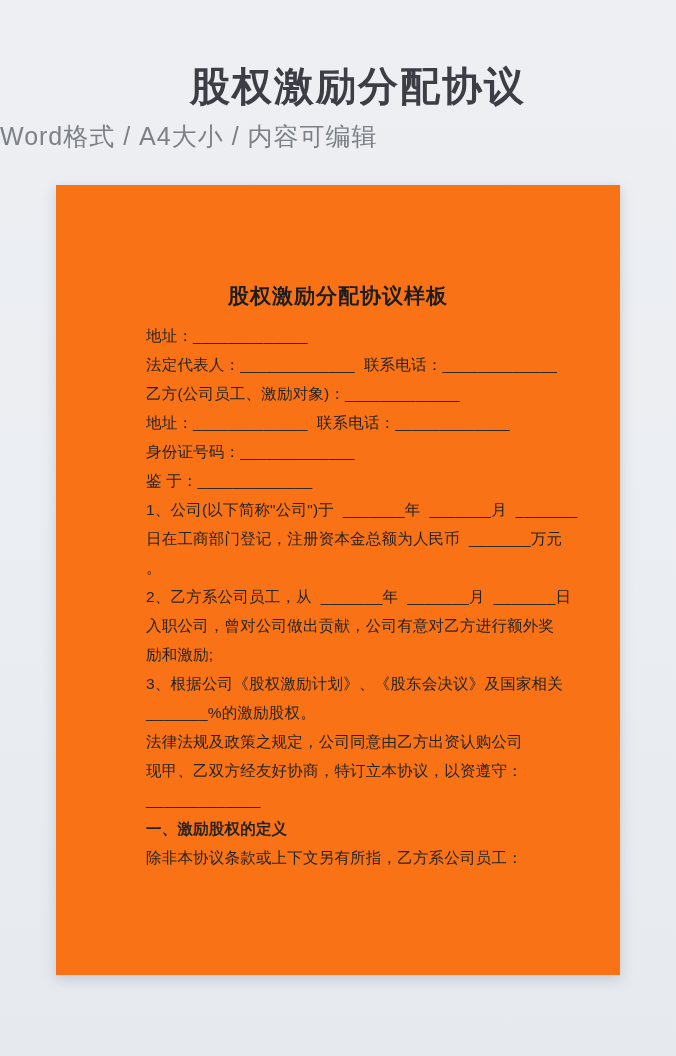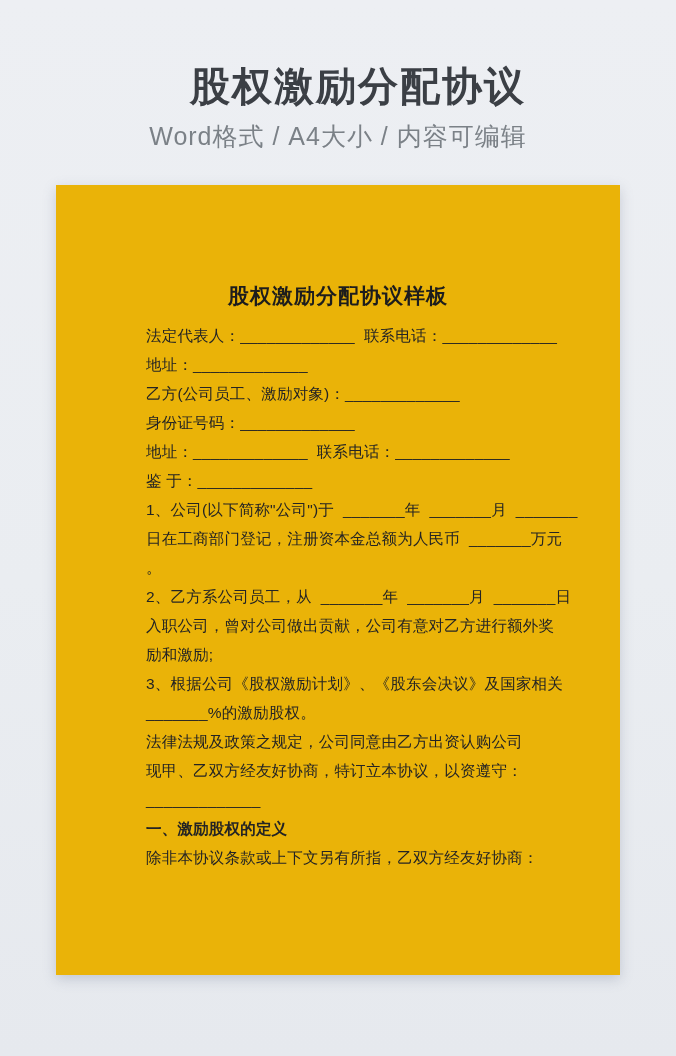--- a/index.html
+++ b/index.html
@@ -22,32 +22,31 @@
     text-align: center;
     font-size: 40px;
     line-height: 48px;
     font-weight: bold;
     letter-spacing: 2px;
     color: #3b3f45;
     padding-left: 40px;
   }
   .hero-subtitle {
     margin-top: 10px;
-    text-align: center;
     font-size: 25px;
     line-height: 32px;
     color: #7b8187;
     letter-spacing: 1px;
   }
   .paper {
     box-sizing: border-box;
     width: 564px;
     height: 790px;
     margin: 33px auto 0 auto;
-    background: #eab308;
+    background: #f97316;
     box-shadow: 0 4px 12px rgba(100, 110, 135, 0.28);
     padding: 96px 90px 0 90px;
   }
   .doc-title {
     font-family: "Liberation Serif", serif;
     font-weight: bold;
     font-size: 21px;
     line-height: 30px;
     letter-spacing: 1px;
     text-align: center;
@@ -76,35 +75,35 @@
 
   <h1 class="hero-title">股权激励分配协议</h1>
 
   <div class="hero-subtitle">Word格式 / A4大小 / 内容可编辑</div>
 
   <div class="paper">
 
     <div class="doc-title">股权激励分配协议样板</div>
 
     <div class="doc-lines">
+      <div class="doc-line">地址：_____________</div>
       <div class="doc-line">法定代表人：_____________  联系电话：_____________</div>
-      <div class="doc-line">地址：_____________</div>
       <div class="doc-line">乙方(公司员工、激励对象)：_____________</div>
+      <div class="doc-line">地址：_____________  联系电话：_____________</div>
       <div class="doc-line">身份证号码：_____________</div>
-      <div class="doc-line">地址：_____________  联系电话：_____________</div>
       <div class="doc-line">鉴 于：_____________</div>
       <div class="doc-line">1、公司(以下简称"公司")于  _______年  _______月  _______</div>
       <div class="doc-line">日在工商部门登记，注册资本金总额为人民币  _______万元</div>
       <div class="doc-line">。</div>
       <div class="doc-line">2、乙方系公司员工，从  _______年  _______月  _______日</div>
       <div class="doc-line">入职公司，曾对公司做出贡献，公司有意对乙方进行额外奖</div>
       <div class="doc-line">励和激励;</div>
       <div class="doc-line">3、根据公司《股权激励计划》、《股东会决议》及国家相关</div>
       <div class="doc-line">_______%的激励股权。</div>
       <div class="doc-line">法律法规及政策之规定，公司同意由乙方出资认购公司</div>
       <div class="doc-line">现甲、乙双方经友好协商，特订立本协议，以资遵守：</div>
       <div class="doc-line">_____________</div>
       <div class="doc-line b">一、激励股权的定义</div>
-      <div class="doc-line">除非本协议条款或上下文另有所指，乙双方经友好协商：</div>
+      <div class="doc-line">除非本协议条款或上下文另有所指，乙方系公司员工：</div>
     </div>
 
   </div>
 </div>
 
 </body></html>

